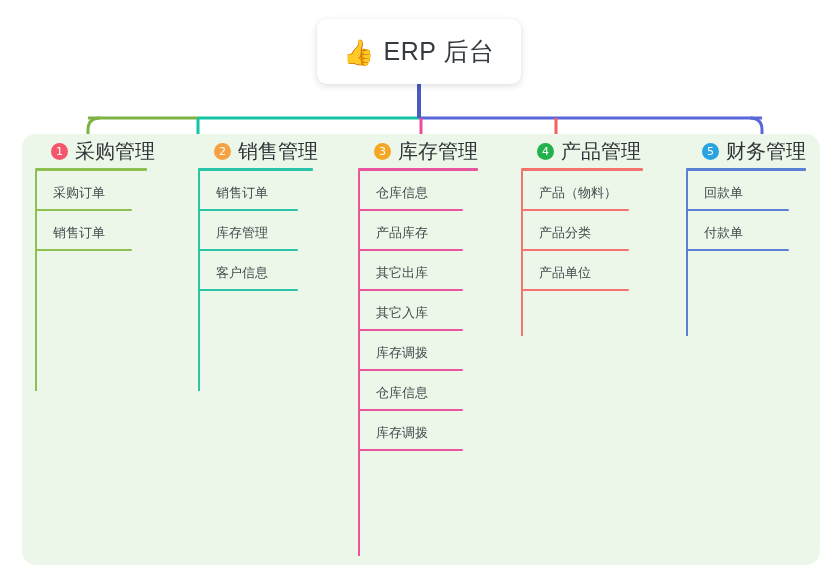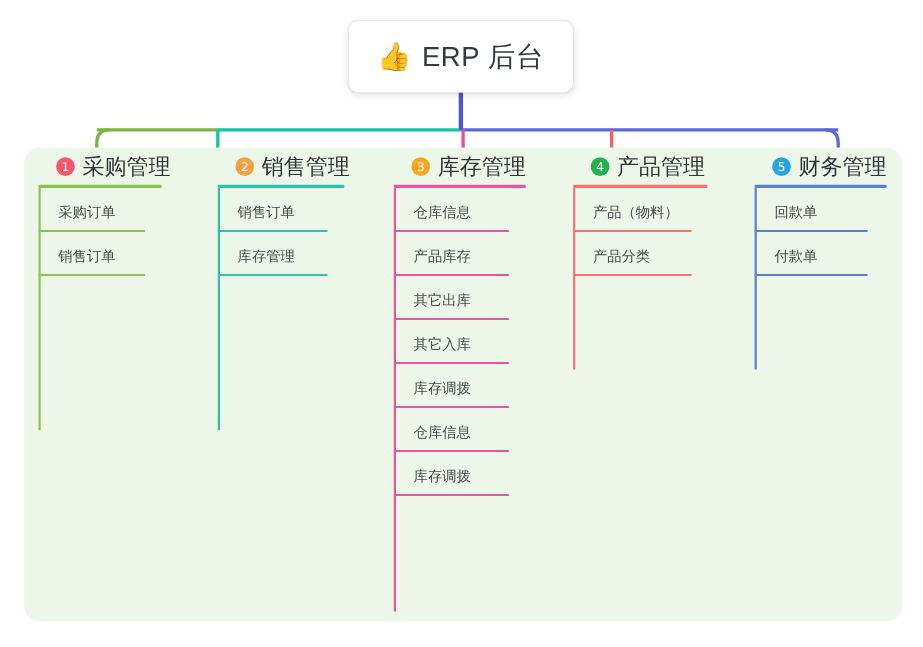--- a/index.html
+++ b/index.html
@@ -201,20 +201,24 @@
         <div class="col-body">
           <div class="spine" style="background: rgb(43, 196, 168); height: 220px;"></div>
           <div class="leaf">
             <span class="leaf-text">销售订单</span>
             <div class="leaf-rule" style="width: 100px; background: rgb(43, 196, 168);"></div>
           </div>
           <div class="leaf">
             <span class="leaf-text">库存管理</span>
             <div class="leaf-rule" style="width: 100px; background: rgb(43, 196, 168);"></div>
           </div>
+          <div class="leaf">
+            <span class="leaf-text">客户信息</span>
+            <div class="leaf-rule" style="width: 100px; background: rgb(43, 196, 168);"></div>
+          </div>
         </div>
       </div>
       <div class="column" style="left: 358px;">
         <div class="col-header">
           <span class="badge" style="background: rgb(245, 166, 35);">3</span>
           <span class="col-title">库存管理</span>
         </div>
         <div class="col-rule" style="width: 120px; background: rgb(232, 85, 158);"></div>
         <div class="col-body">
           <div class="spine" style="background: rgb(232, 85, 158); height: 385px;"></div>
@@ -257,20 +261,24 @@
         <div class="col-body">
           <div class="spine" style="background: rgb(244, 115, 110); height: 165px;"></div>
           <div class="leaf">
             <span class="leaf-text">产品（物料）</span>
             <div class="leaf-rule" style="width: 108px; background: rgb(244, 115, 110);"></div>
           </div>
           <div class="leaf">
             <span class="leaf-text">产品分类</span>
             <div class="leaf-rule" style="width: 108px; background: rgb(244, 115, 110);"></div>
           </div>
+          <div class="leaf">
+            <span class="leaf-text">产品单位</span>
+            <div class="leaf-rule" style="width: 108px; background: rgb(244, 115, 110);"></div>
+          </div>
         </div>
       </div>
       <div class="column" style="left: 686px;">
         <div class="col-header">
           <span class="badge" style="background: rgb(41, 164, 224);">5</span>
           <span class="col-title">财务管理</span>
         </div>
         <div class="col-rule" style="width: 120px; background: rgb(90, 127, 212);"></div>
         <div class="col-body">
           <div class="spine" style="background: rgb(90, 127, 212); height: 165px;"></div>

